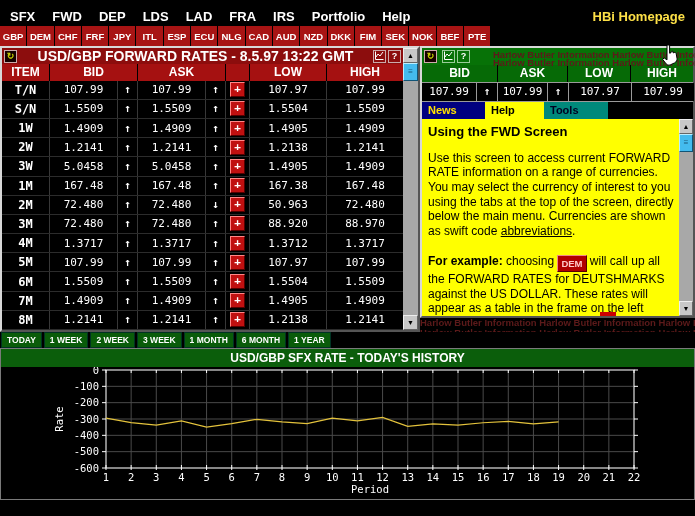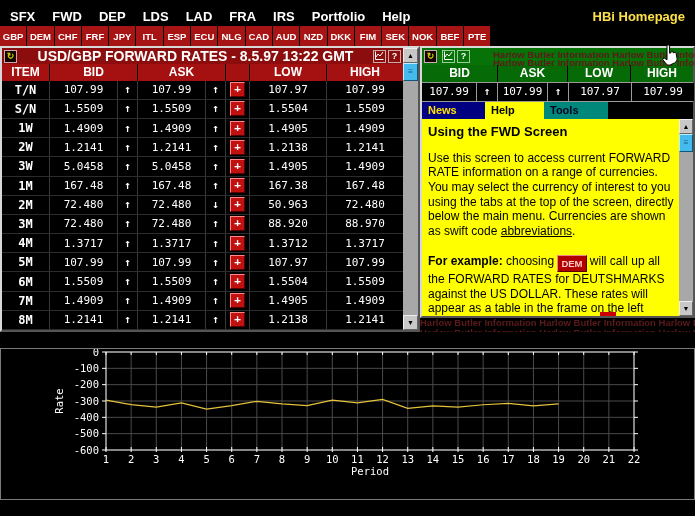--- a/index.html
+++ b/index.html
@@ -401,23 +401,33 @@
     </div>
   </div>
 
   <div class="ticker ticker-right">
     <div class="tline">Harlow Butler Information Harlow Butler Information Harlow Butler Information Harlow Butler Information Harlow Butler Information Harlow Butler Information Harlow Butler Information Harlow Butler Information Harlow Butler Information Harlow Butler Information Harlow Butler Information Harlow Butler Information </div>
     <div class="tline">Harlow Butler Information Harlow Butler Information Harlow Butler Information Harlow Butler Information Harlow Butler Information Harlow Butler Information Harlow Butler Information Harlow Butler Information Harlow Butler Information Harlow Butler Information Harlow Butler Information Harlow Butler Information </div>
   </div>
 
   <div class="bottombar">
 
+    <div class="period-tabs" id="period-tabs">
+        <div class="period-tab">TODAY</div>
+        <div class="period-tab">1 WEEK</div>
+        <div class="period-tab">2 WEEK</div>
+        <div class="period-tab">3 WEEK</div>
+        <div class="period-tab">1 MONTH</div>
+        <div class="period-tab">6 MONTH</div>
+        <div class="period-tab">1 YEAR</div>
+      </div>
   </div>
 
   <div class="chart-section">
+    <div class="chart-title">USD/GBP SFX RATE - TODAY'S HISTORY</div>
     <svg class="chart-svg" id="chart" width="693" height="130">
         <line x1="105" y1="3" x2="105" y2="101" stroke="#4a4a4a" stroke-width="1"></line>
         <line x1="130.14285714285714" y1="3" x2="130.14285714285714" y2="101" stroke="#4a4a4a" stroke-width="1"></line>
         <line x1="155.28571428571428" y1="3" x2="155.28571428571428" y2="101" stroke="#4a4a4a" stroke-width="1"></line>
         <line x1="180.42857142857144" y1="3" x2="180.42857142857144" y2="101" stroke="#4a4a4a" stroke-width="1"></line>
         <line x1="205.57142857142856" y1="3" x2="205.57142857142856" y2="101" stroke="#4a4a4a" stroke-width="1"></line>
         <line x1="230.71428571428572" y1="3" x2="230.71428571428572" y2="101" stroke="#4a4a4a" stroke-width="1"></line>
         <line x1="255.85714285714286" y1="3" x2="255.85714285714286" y2="101" stroke="#4a4a4a" stroke-width="1"></line>
         <line x1="281" y1="3" x2="281" y2="101" stroke="#4a4a4a" stroke-width="1"></line>
         <line x1="306.1428571428571" y1="3" x2="306.1428571428571" y2="101" stroke="#4a4a4a" stroke-width="1"></line>

